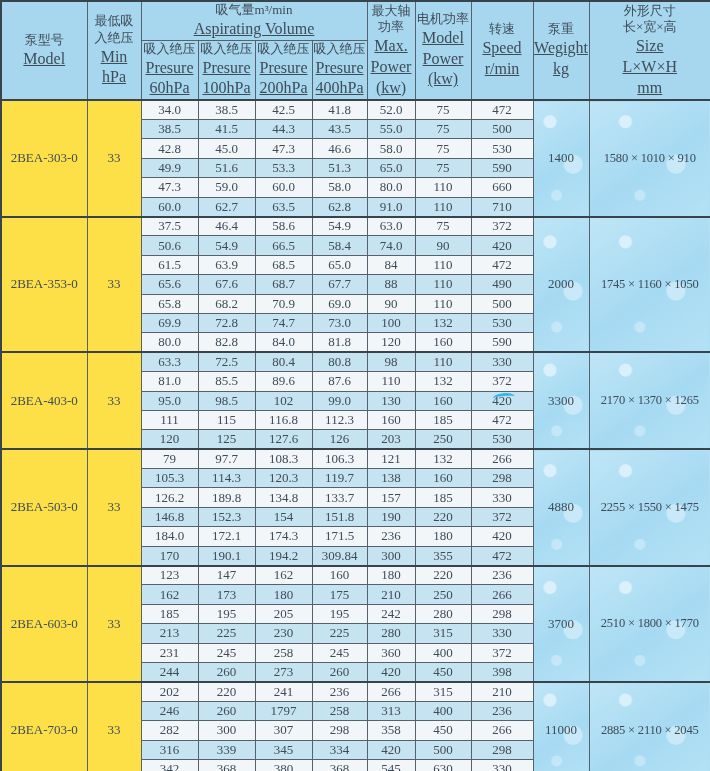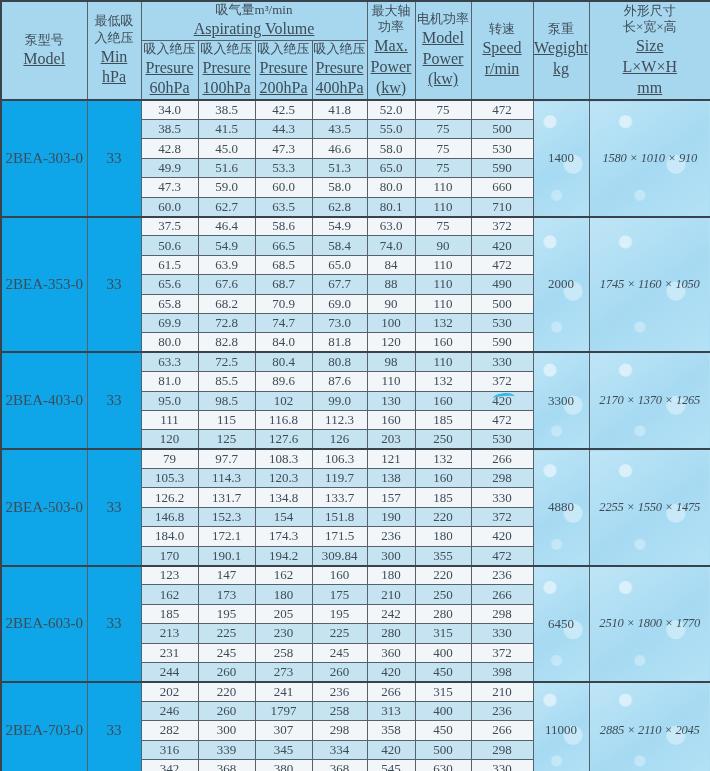--- a/index.html
+++ b/index.html
@@ -23,31 +23,31 @@
   tbody{border-top:2px solid #39434b;}
   tbody tr{height:19.4px;}
   tr.hrow-a{height:35px;}
   tr.hrow-b{height:57px;margin-top:45px;}
   .zh{font-size:13px;line-height:1.3;}
   .en{font-size:16px;line-height:1.3;text-decoration:underline;}
   .w3{width:3em;margin:0 auto;}
   .num{font-size:13px;}
   tr.r-w td.num{background:#f2f6f9;}
   tr.r-b td.num{background:#c6e3f2;}
-  .mcol{background:#0ea5e9;font-size:15px;}
+  .mcol{background:#fde047;font-size:13px;}
   .wcell,.scell{
     background-color:#addcf2;
     background-image:
       radial-gradient(circle at 30% 18%, rgba(255,255,255,.5) 0 6px, rgba(255,255,255,0) 7px),
       radial-gradient(circle at 72% 55%, rgba(255,255,255,.38) 0 9px, rgba(255,255,255,0) 10px),
       radial-gradient(circle at 42% 82%, rgba(255,255,255,.3) 0 5px, rgba(255,255,255,0) 6px),
       linear-gradient(145deg,#bfe5f6 0%,#a6daf2 55%,#b4e1f5 100%);
     font-size:13px;
   }
-  .scell{font-size:12.5px;letter-spacing:-0.2px;font-style:italic;}
+  .scell{font-size:12.5px;letter-spacing:-0.2px;}
   .pen-host{position:relative;}
   .pen{
     position:absolute;top:1px;left:50%;margin-left:-9px;
     width:22px;height:6px;
     border-top:3px solid #25b5e7;border-radius:50%;
     transform:rotate(-5deg);opacity:.9;
   }
 </style>
 </head>
 <body>
@@ -183,21 +183,21 @@
         <td class="num">58.0</td>
         <td class="num">80.0</td>
         <td class="num">110</td>
         <td class="num">660</td>
       </tr>
 <tr class="r-b">
         <td class="num">60.0</td>
         <td class="num">62.7</td>
         <td class="num">63.5</td>
         <td class="num">62.8</td>
-        <td class="num">80.1</td>
+        <td class="num">91.0</td>
         <td class="num">110</td>
         <td class="num">710</td>
       </tr>
 </tbody>
 
 <tbody>
 <tr class="r-w">
   <td class="mcol" rowspan="7">2BEA-353-0</td>
   <td class="mcol" rowspan="7">33</td>
   <td class="num">37.5</td>
@@ -336,21 +336,21 @@
         <td class="num">105.3</td>
         <td class="num">114.3</td>
         <td class="num">120.3</td>
         <td class="num">119.7</td>
         <td class="num">138</td>
         <td class="num">160</td>
         <td class="num">298</td>
       </tr>
 <tr class="r-w">
         <td class="num">126.2</td>
-        <td class="num">131.7</td>
+        <td class="num">189.8</td>
         <td class="num">134.8</td>
         <td class="num">133.7</td>
         <td class="num">157</td>
         <td class="num">185</td>
         <td class="num">330</td>
       </tr>
 <tr class="r-b">
         <td class="num">146.8</td>
         <td class="num">152.3</td>
         <td class="num">154</td>
@@ -383,21 +383,21 @@
 <tr class="r-w">
   <td class="mcol" rowspan="6">2BEA-603-0</td>
   <td class="mcol" rowspan="6">33</td>
   <td class="num">123</td>
         <td class="num">147</td>
         <td class="num">162</td>
         <td class="num">160</td>
         <td class="num">180</td>
         <td class="num">220</td>
         <td class="num">236</td>
-  <td class="wcell" rowspan="6">6450</td>
+  <td class="wcell" rowspan="6">3700</td>
   <td class="scell" rowspan="6">2510 × 1800 × 1770</td>
 </tr>
 <tr class="r-b">
         <td class="num">162</td>
         <td class="num">173</td>
         <td class="num">180</td>
         <td class="num">175</td>
         <td class="num">210</td>
         <td class="num">250</td>
         <td class="num">266</td>

